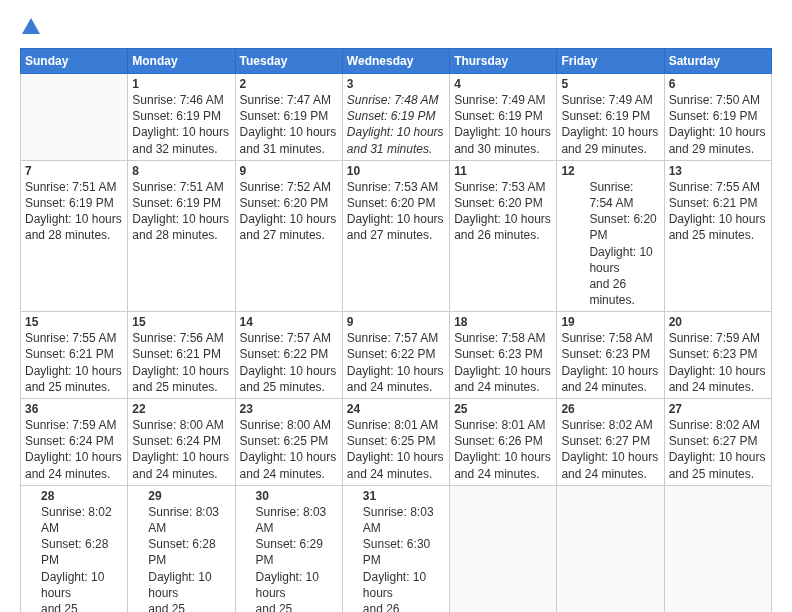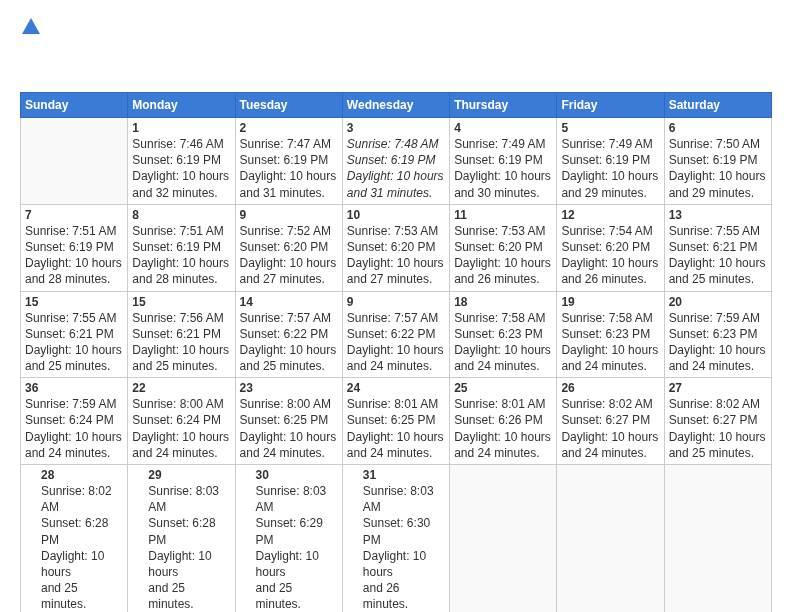--- a/index.html
+++ b/index.html
@@ -9,21 +9,20 @@
       font-family: Arial, sans-serif;
       background: #fff;
       overflow: hidden;
     }
     .page {
       width: 792px;
       height: 612px;
       padding: 18px 20px 10px 20px;
       display: flex;
       flex-direction: column;
-      gap: 44px;
     }
     .header {
       display: flex;
       justify-content: space-between;
       align-items: flex-start;
       margin-bottom: 10px;
     }
     .logo {
       display: flex;
       flex-direction: column;
@@ -212,21 +211,21 @@
           </td>
           <td>
             <span class="day-num">11</span>
             <div class="day-info" style="white-space: pre-line;">Sunrise: 7:53 AM
 Sunset: 6:20 PM
 Daylight: 10 hours
 and 26 minutes.</div>
           </td>
           <td>
             <span class="day-num">12</span>
-            <div class="day-info" style="white-space: pre-line;">Sunrise: 7:54 AM
+            <div class="day-info" style="white-space: pre-line; margin-left: 28px;">Sunrise: 7:54 AM
 Sunset: 6:20 PM
 Daylight: 10 hours
 and 26 minutes.</div>
           </td>
           <td>
             <span class="day-num">13</span>
             <div class="day-info" style="white-space: pre-line;">Sunrise: 7:55 AM
 Sunset: 6:21 PM
 Daylight: 10 hours
 and 25 minutes.</div>

